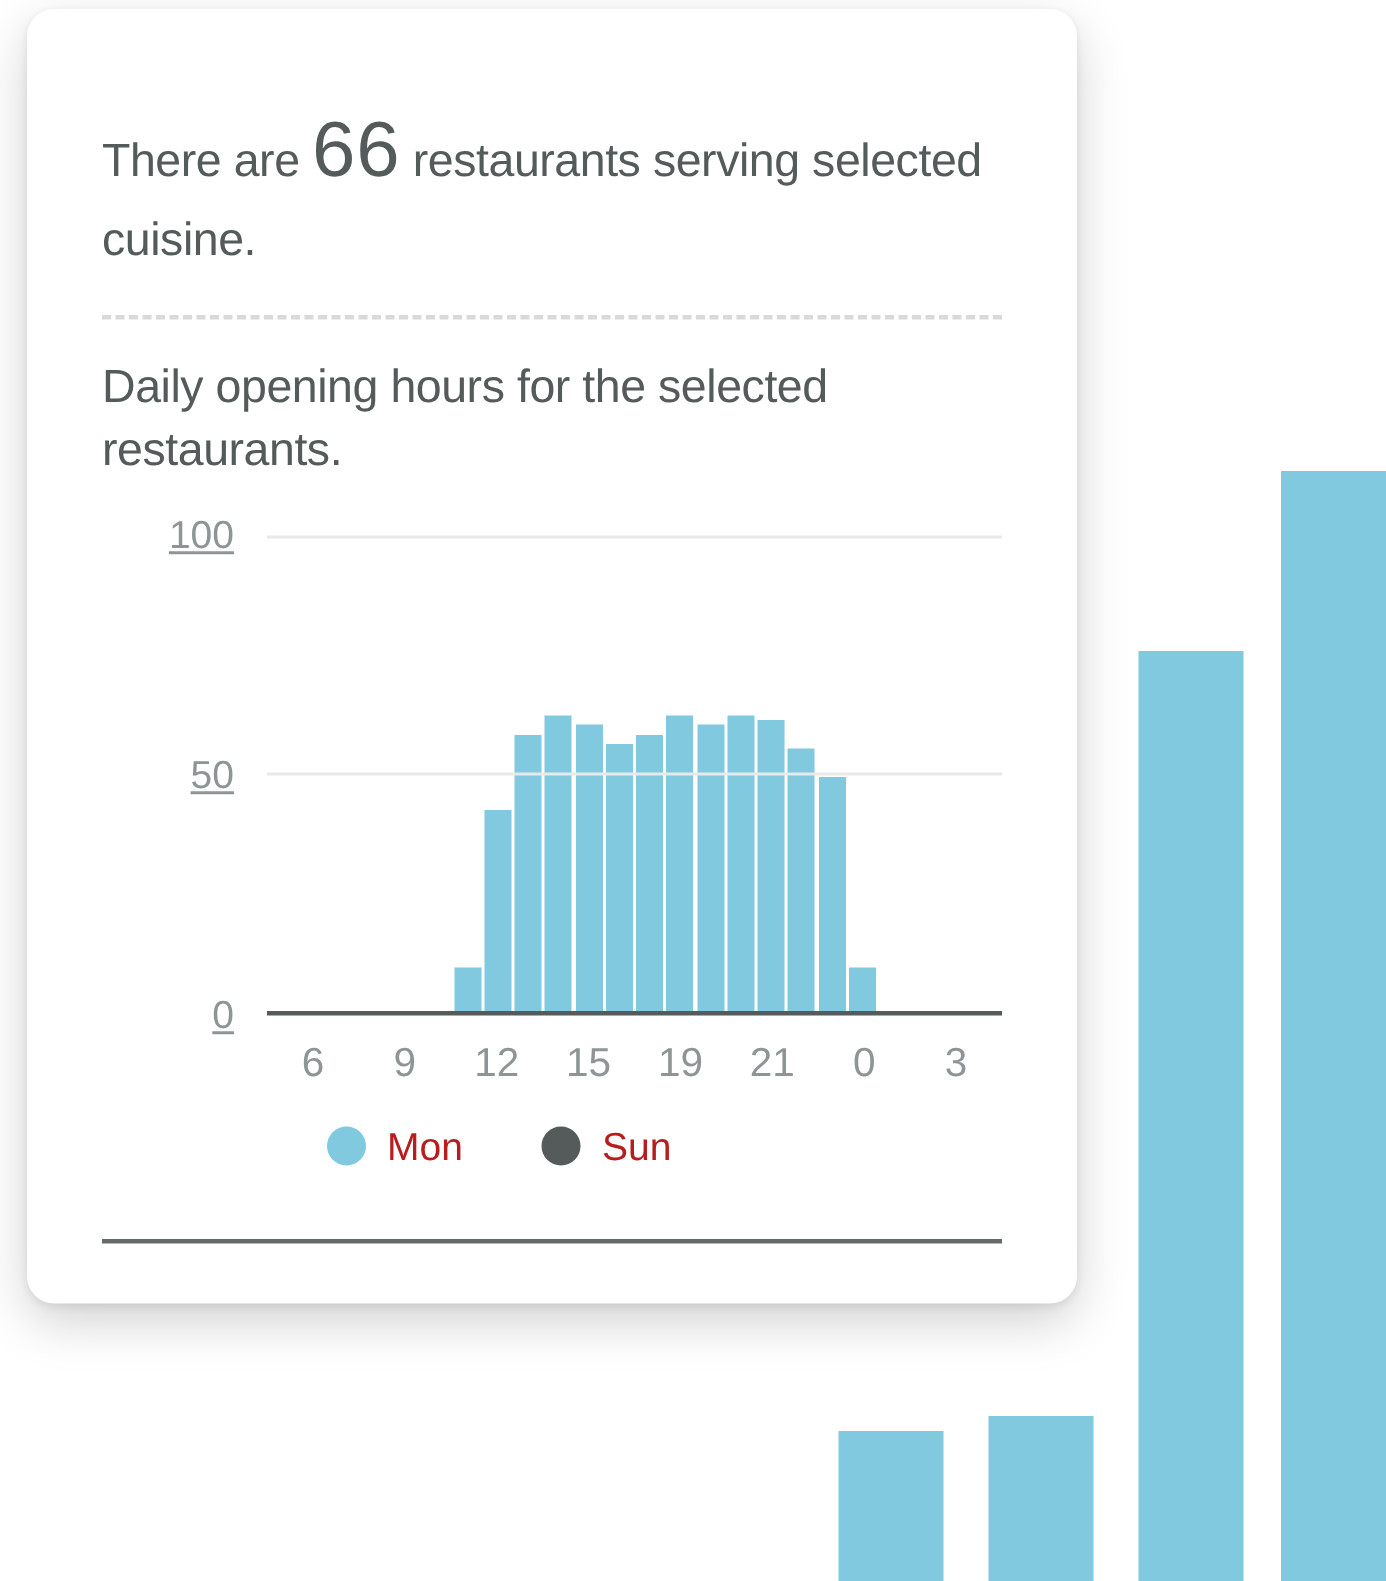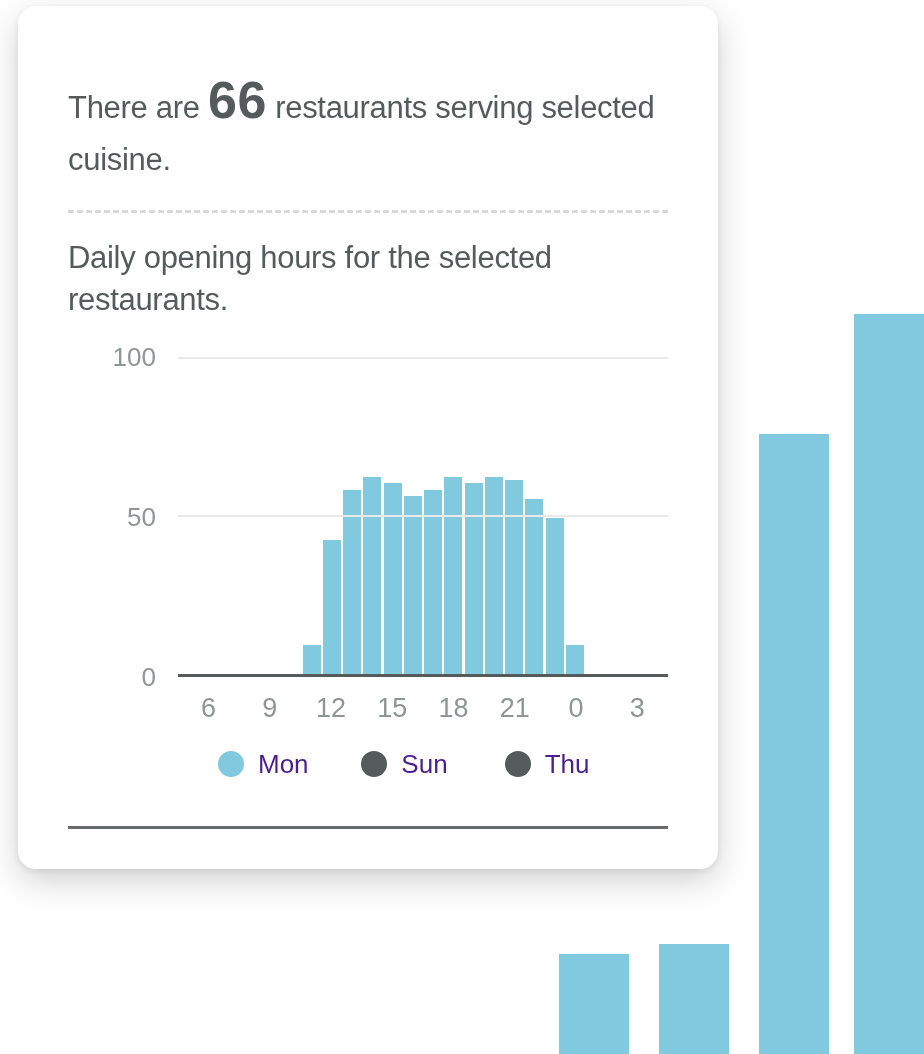--- a/index.html
+++ b/index.html
@@ -39,21 +39,21 @@
 
     .summary {
       color: #555a5b;
       font-size: 31px;
       line-height: 1.42;
       letter-spacing: -0.3px;
       padding-bottom: 28px;
     }
     .summary .big {
       font-size: 52px;
-      font-weight: 700;
+      font-weight: 400;
       letter-spacing: 0.5px;
       color: #555a5b;
       vertical-align: baseline;
     }
 
     .divider {
       border: none;
       border-top: 3px dashed #d9d9d9;
       margin: 0 0 24px 0;
     }
@@ -67,20 +67,21 @@
     }
 
     .chart-row { display: flex; align-items: stretch; }
     .y-axis { width: 110px; position: relative; height: 320px; flex: 0 0 auto; }
     .y-tick {
       position: absolute;
       right: 22px;
       color: #8f9596;
       font-size: 26px;
       transform: translateY(-50%);
+      text-decoration: underline;
     }
     .plot {
       flex: 1;
       position: relative;
       height: 320px;
       border-bottom: 3px solid #555a5b;
     }
     .grid-line {
       position: absolute;
       left: 0; right: 0;
@@ -123,21 +124,21 @@
       row-gap: 18px;
       column-gap: 10px;
     }
     .legend-item { display: flex; align-items: center; gap: 14px; }
     .swatch {
       width: 26px; height: 26px; border-radius: 50%;
       background: #555a5b;
       flex: 0 0 auto;
     }
     .swatch.active { background: #80c9de; }
-    .legend-label { color: #4c1d95; font-size: 26px; text-align: center; }
+    .legend-label { color: #b91c1c; font-size: 26px; text-align: center; }
 
     .footer-line {
       margin-top: 46px;
       border: none;
       border-top: 3px solid #555a5b;
       opacity: 0.9;
     }
   </style>
 </head>
 <body>
@@ -195,35 +196,31 @@
     <div class="grid-line" style="top: 50%;"></div>
         <div class="grid-line" style="top: 0%;"></div>
       </div>
   </div>
 
   <div class="x-axis" id="x-axis">
       <div class="x-tick" style="left: 6.25%;">6</div>
       <div class="x-tick" style="left: 18.75%;">9</div>
       <div class="x-tick" style="left: 31.25%;">12</div>
       <div class="x-tick" style="left: 43.75%;">15</div>
-      <div class="x-tick" style="left: 56.25%;">18</div>
+      <div class="x-tick" style="left: 56.25%;">19</div>
       <div class="x-tick" style="left: 68.75%;">21</div>
       <div class="x-tick" style="left: 81.25%;">0</div>
       <div class="x-tick" style="left: 93.75%;">3</div>
     </div>
 
   <div class="legend" id="legend">
       <div class="legend-item">
         <span class="swatch active"></span>
         <span class="legend-label">Mon</span>
       </div>
       <div class="legend-item">
         <span class="swatch"></span>
         <span class="legend-label">Sun</span>
       </div>
-      <div class="legend-item">
-        <span class="swatch"></span>
-        <span class="legend-label">Thu</span>
-      </div>
     </div>
 
   <hr class="footer-line">
 </div>
 
 </body></html>

